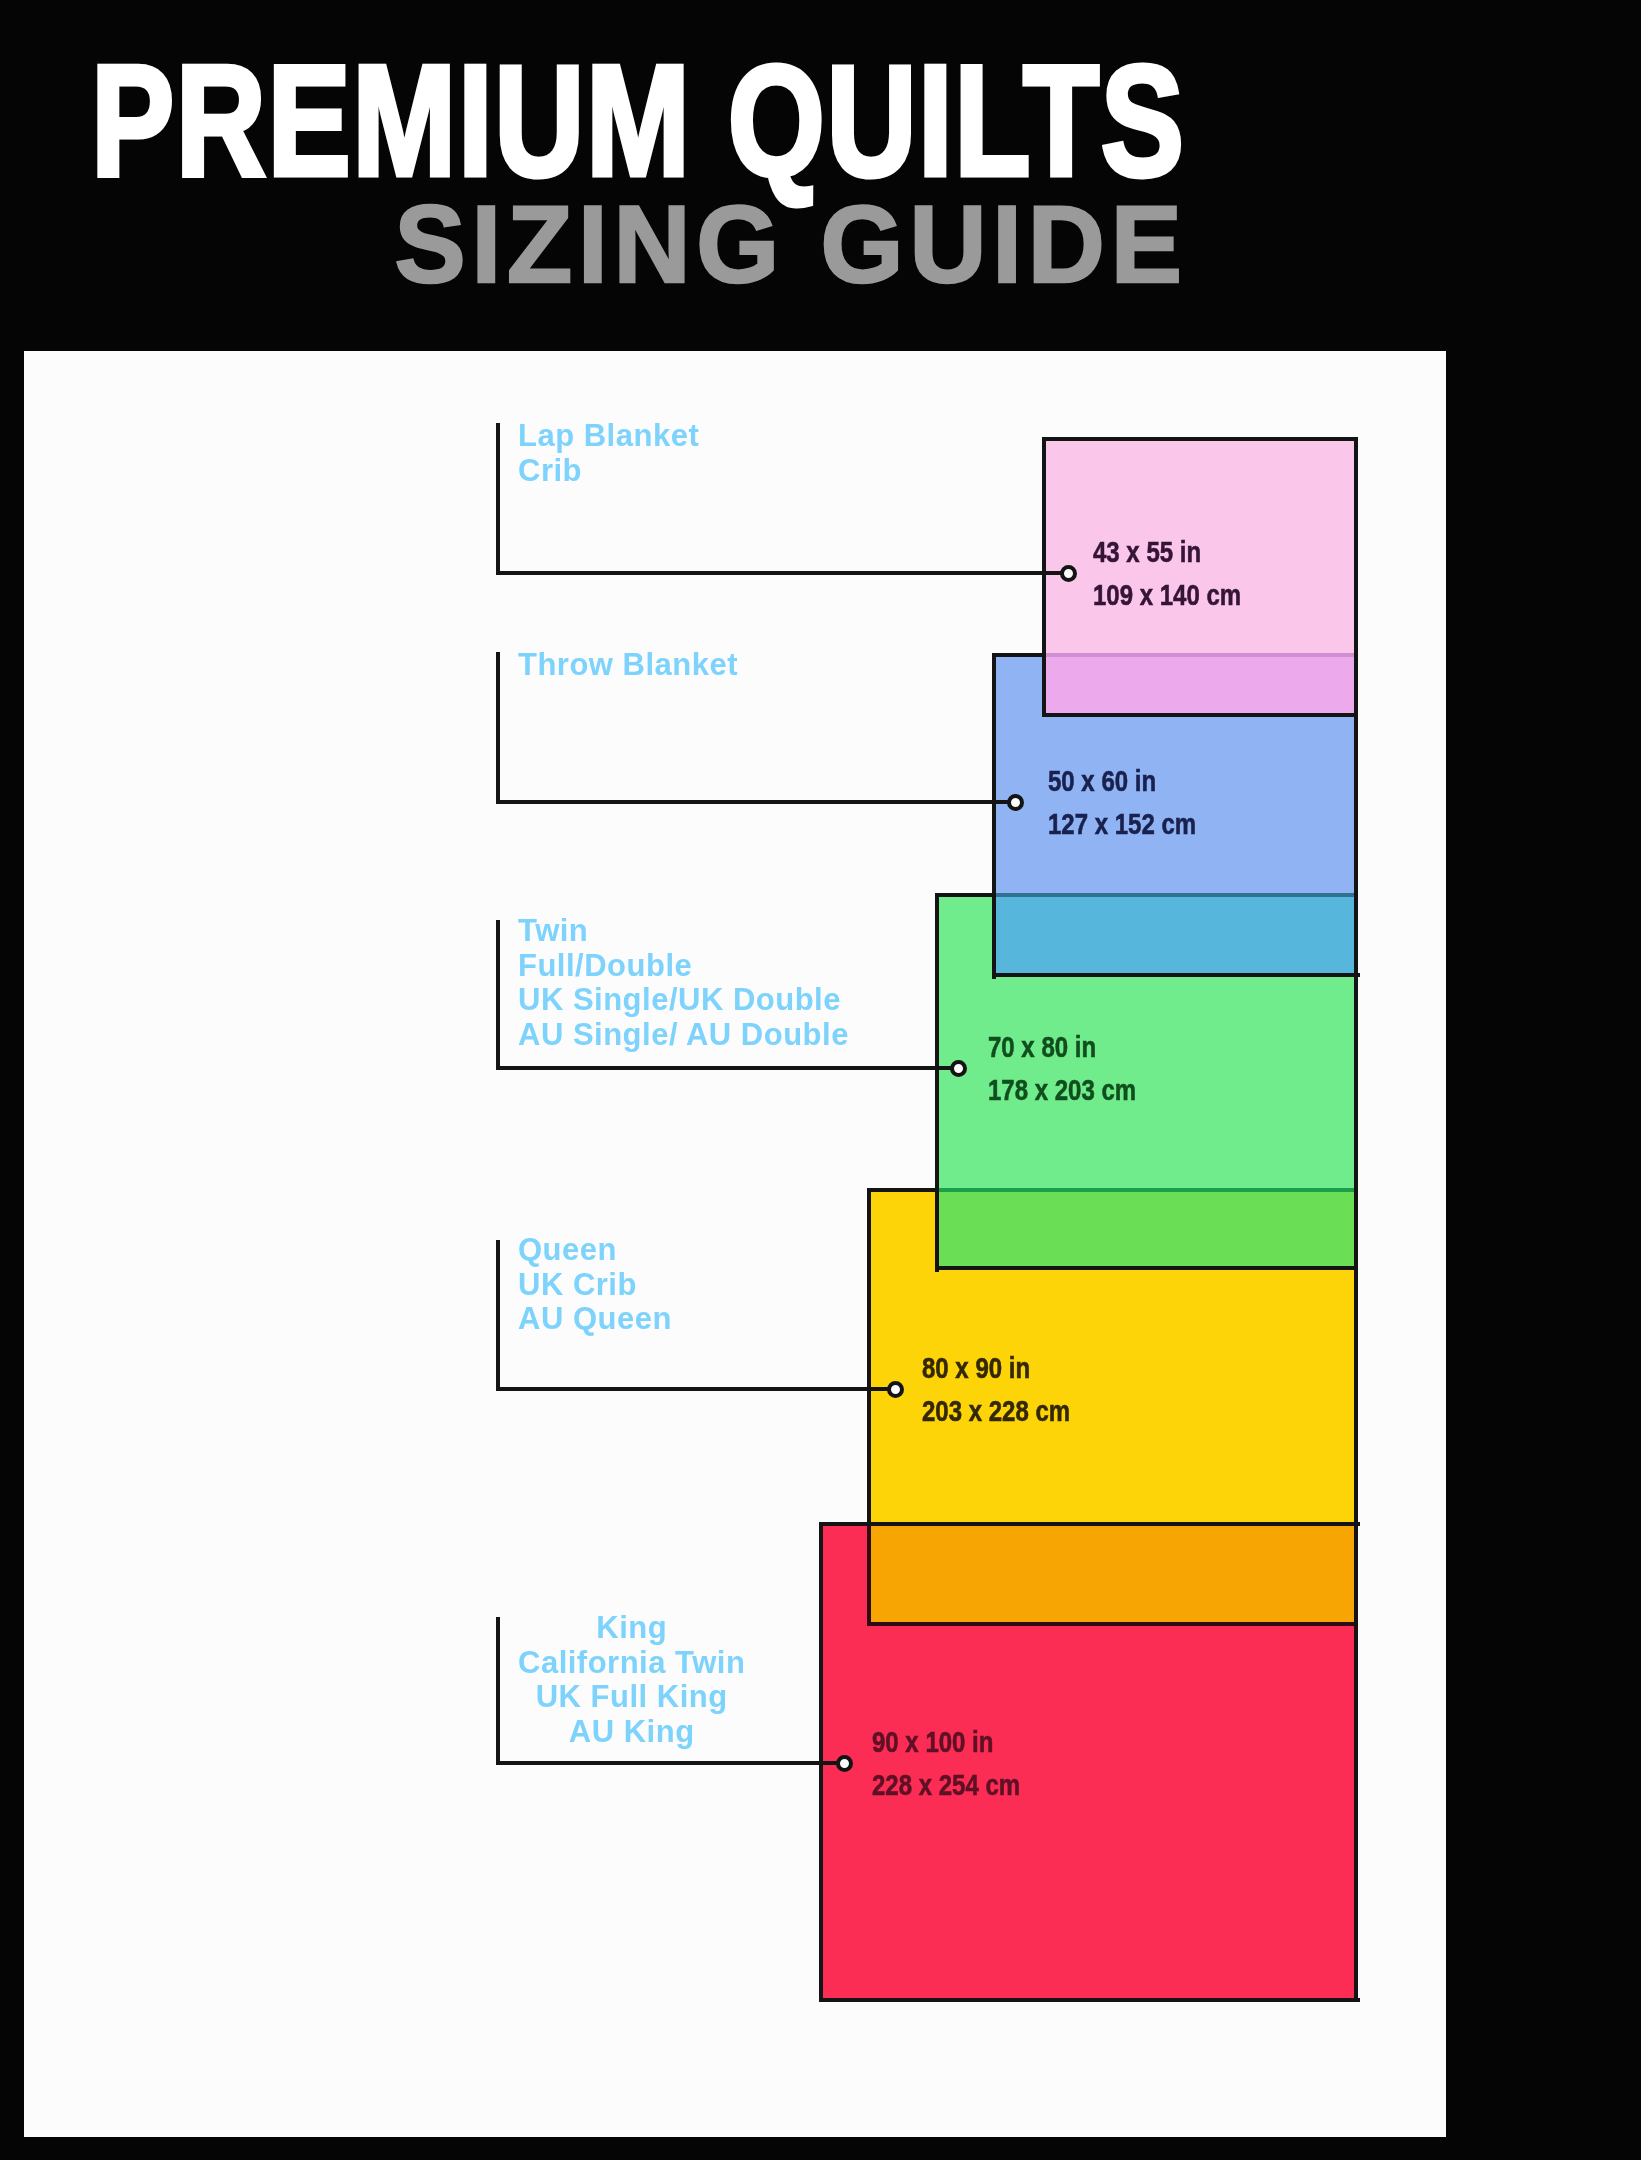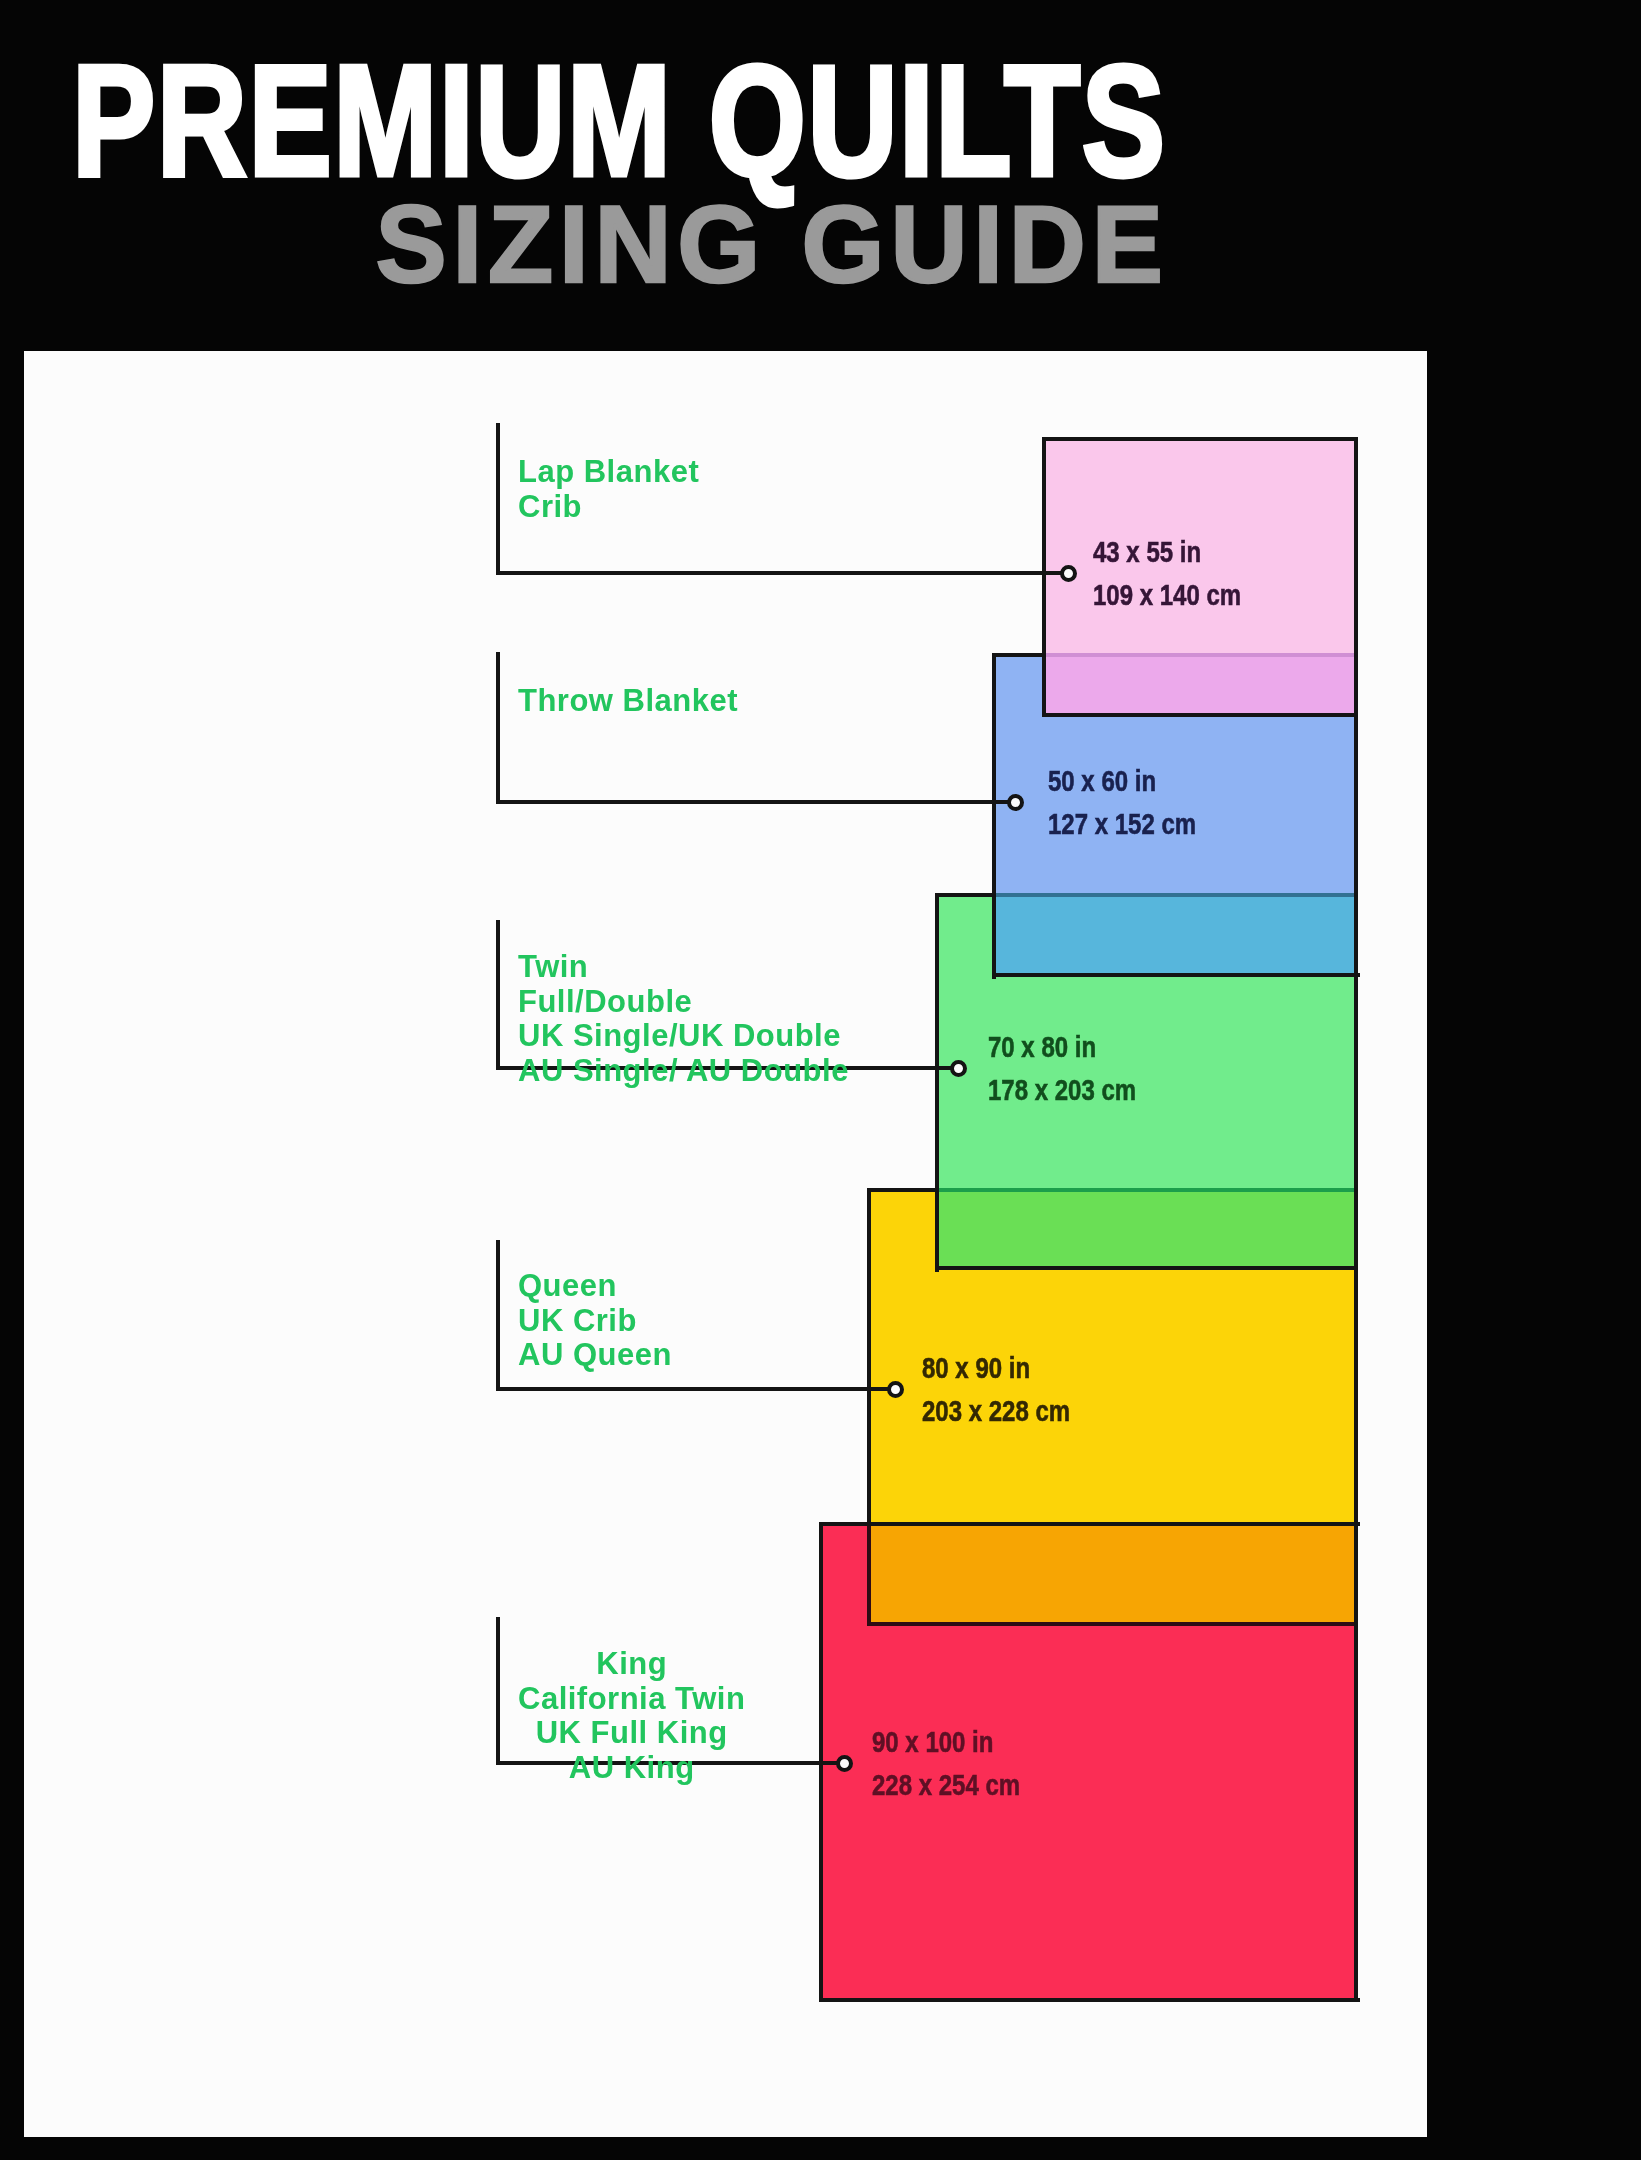--- a/index.html
+++ b/index.html
@@ -1,27 +1,27 @@
 <!DOCTYPE html>
 <html><head>
 <meta charset="utf-8">
 <style>
   html,body { margin:0; padding:0; }
   body { width:1641px; height:2160px; background:#050505; font-family:"Liberation Sans", sans-serif; }
-  #stage { position:relative; width:1427px; height:2160px; overflow:hidden; background:#050505; }
+  #stage { position:relative; width:1427px; height:2160px; overflow:hidden; background:#050505;padding-left:19px; }
   .panel { position:absolute; left:24px; top:351px; width:1594px; height:1786px; background:#FCFCFC; }
   .abs { position:absolute; }
   .title { position:absolute; top:40px; right:260px; font-size:158px; font-weight:bold; color:#FFFFFF;
            line-height:160px; white-space:nowrap; transform:scaleX(0.79); transform-origin:100% 0;
            letter-spacing:2px; -webkit-text-stroke:5px #FFFFFF; }
   .subtitle { position:absolute; top:189px; right:258px; font-size:110px; font-weight:bold; color:#9A9A9A;
            line-height:110px; white-space:nowrap; letter-spacing:6px; -webkit-text-stroke:2.5px #9A9A9A;
            transform:scaleX(0.97); transform-origin:100% 0; }
-  .label-group { position:absolute; left:518px; font-size:31px; font-weight:bold; color:#22c55e;
-           line-height:34.5px; letter-spacing:0.5px; white-space:nowrap;margin-top:36px; }
+  .label-group { position:absolute; left:518px; font-size:31px; font-weight:bold; color:#7dd3fc;
+           line-height:34.5px; letter-spacing:0.5px; white-space:nowrap; }
   .size-text { position:absolute; font-size:30px; font-weight:bold; line-height:43px;
            transform:scaleX(0.8); transform-origin:0 0; white-space:nowrap;
            -webkit-text-stroke:0.6px currentColor; }
   .circle { position:absolute; width:9px; height:9px; border:4px solid #141414; border-radius:50%; background:#FCFCFC; }
 </style>
 </head>
 <body>
 
 <div id="stage">
   <div class="title">PREMIUM QUILTS</div>

